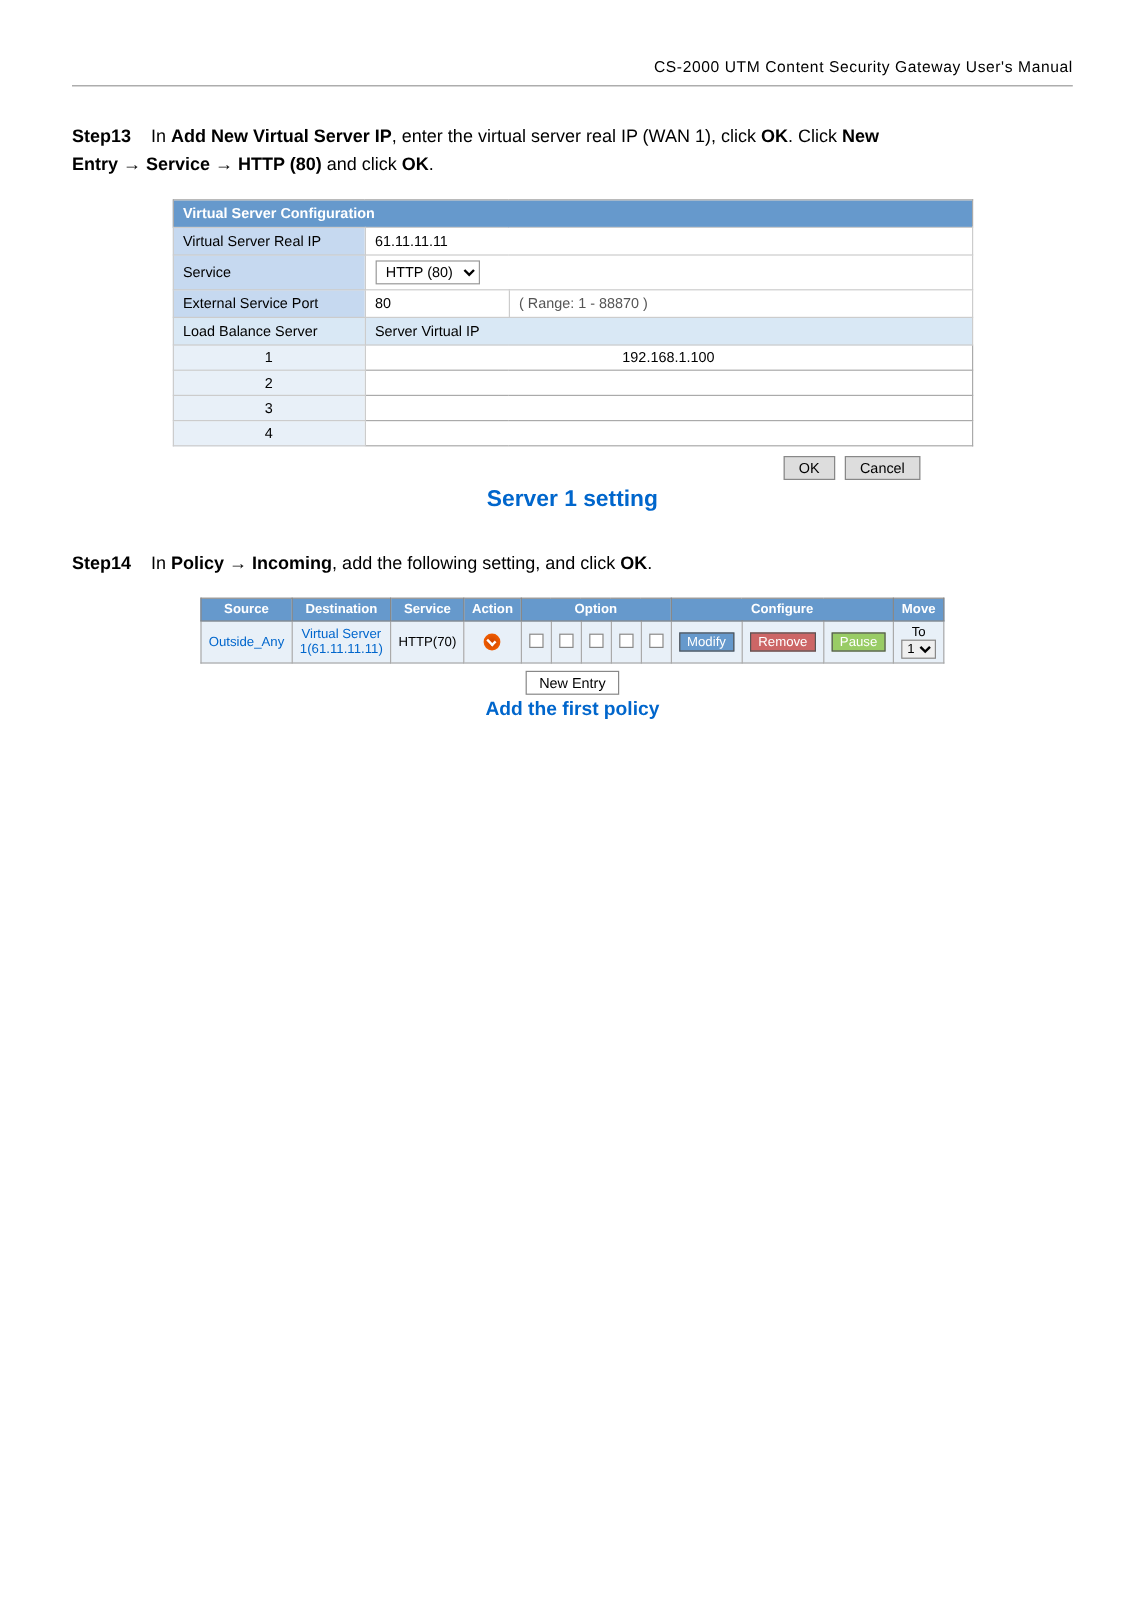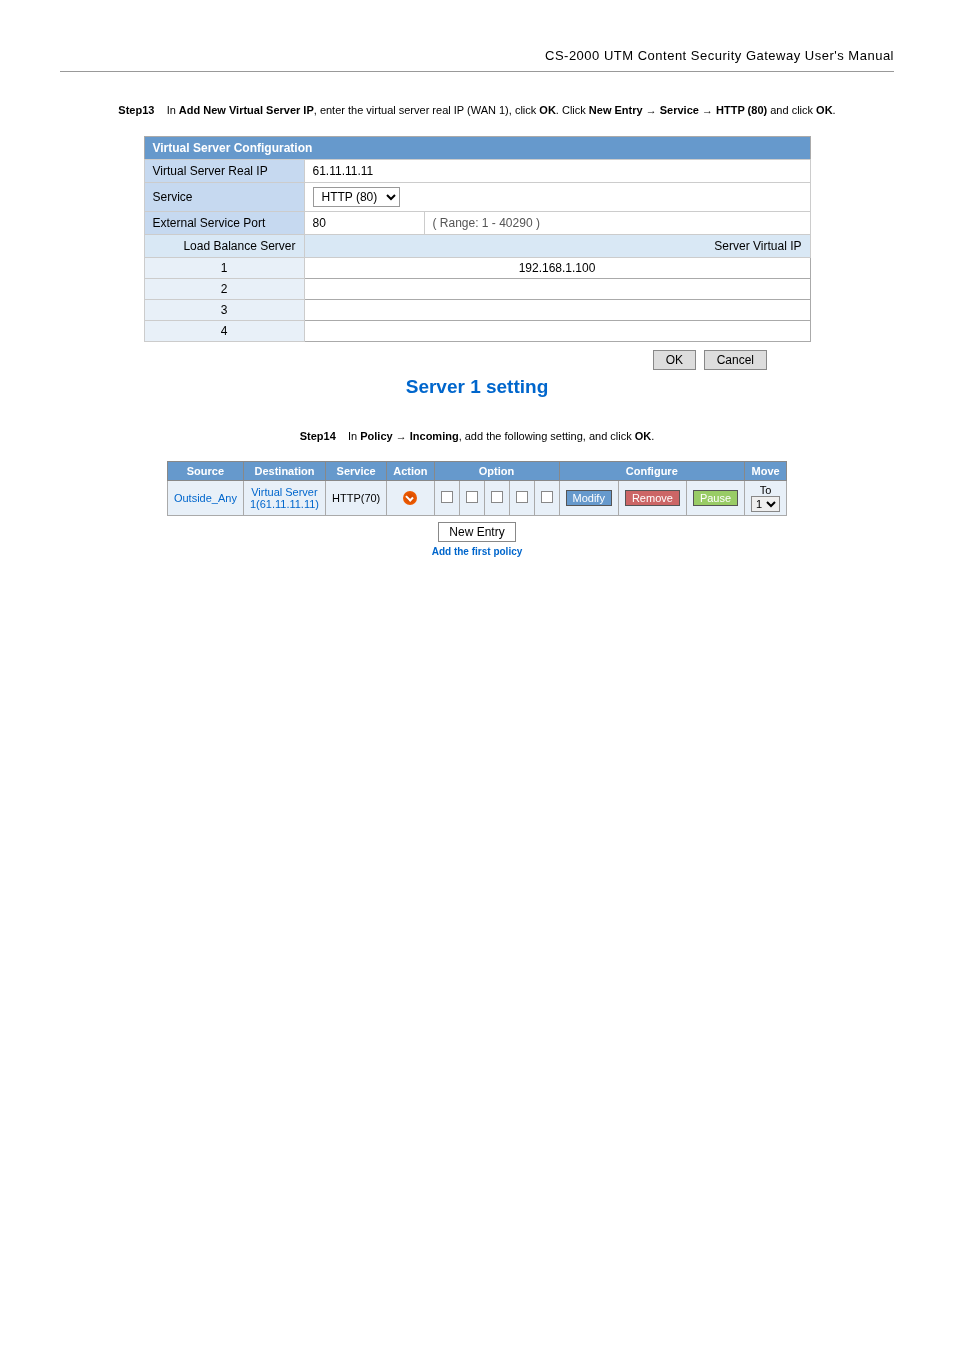--- a/index.html
+++ b/index.html
@@ -37,24 +37,23 @@
       left: 60px;
       right: 60px;
       text-align: center;
       padding-top: 8px;
       font-size: 13px;
     }
     .step-block {
       margin-bottom: 30px;
     }
     .step-label {
-      font-size: 11px;
+      font-size: 15px;
       margin-bottom: 16px;
       line-height: 1.6;
-      text-align: center;
     }
     .step-label span.bold { font-weight: bold; }
     .step-label .step-num { font-weight: bold; }
 
     
     .vsc-table {
       border: 1px solid #aaa;
       border-collapse: collapse;
       width: 667px;
       margin: 0 auto 8px auto;
@@ -76,21 +75,21 @@
       background: #c6d9f0;
       width: 160px;
       color: #000;
     }
     .vsc-table .value-cell {
       background: #fff;
       color: #000;
     }
     .vsc-table .subheader-row td {
       background: #d9e8f5;
-      text-align: right;
+      text-align: left;
       font-size: 12px;
       padding: 4px 8px;
       border: 1px solid #ccc;
       color: #000;
     }
     .vsc-table .data-row td {
       background: #e8f0f8;
       text-align: center;
       font-size: 12px;
       padding: 3px 8px;
@@ -189,21 +188,21 @@
       background: #fff;
       border: 1px solid #888;
       padding: 2px 10px;
       font-size: 12px;
       cursor: pointer;
     }
     .add-first-policy {
       text-align: center;
       color: #0066cc;
       font-weight: bold;
-      font-size: 10px;
+      font-size: 16px;
     }
     .action-icon {
       display: inline-block;
       width: 14px;
       height: 14px;
       background: radial-gradient(circle, #cc4400, #ff6600);
       border-radius: 50%;
       vertical-align: middle;
       position: relative;
     }
@@ -254,21 +253,21 @@
         <td class="label-cell">Service</td>
         <td class="value-cell" colspan="2">
           <select class="select-box">
             <option>HTTP (80)</option>
           </select>
         </td>
       </tr>
       <tr class="label-row">
         <td class="label-cell">External Service Port</td>
         <td class="value-cell" style="width:120px;">80</td>
-        <td class="value-cell" style="color:#555;">( Range: 1 - 40290 )</td>
+        <td class="value-cell" style="color:#555;">( Range: 1 - 88870 )</td>
       </tr>
       <tr class="subheader-row">
         <td>Load Balance Server</td>
         <td colspan="2">Server Virtual IP</td>
       </tr>
       <tr class="data-row">
         <td>1</td>
         <td class="ip-cell" colspan="2">192.168.1.100</td>
       </tr>
       <tr class="data-row">

